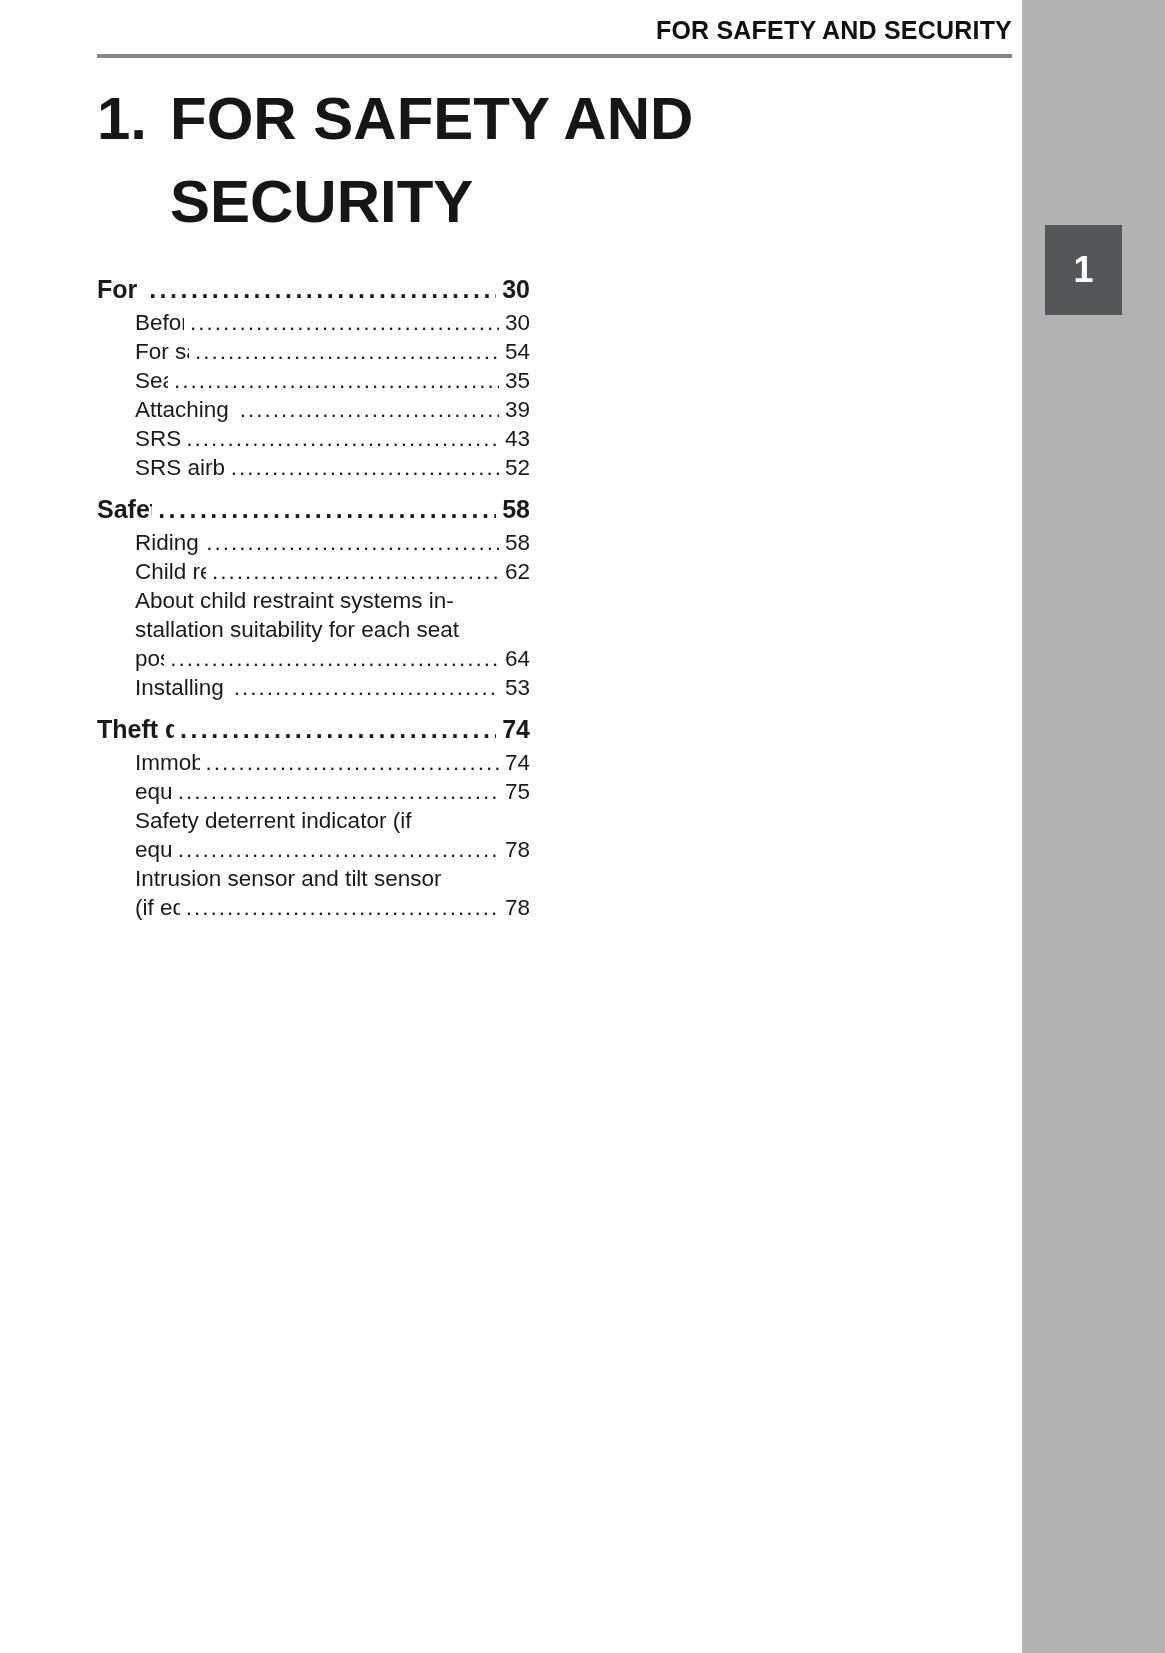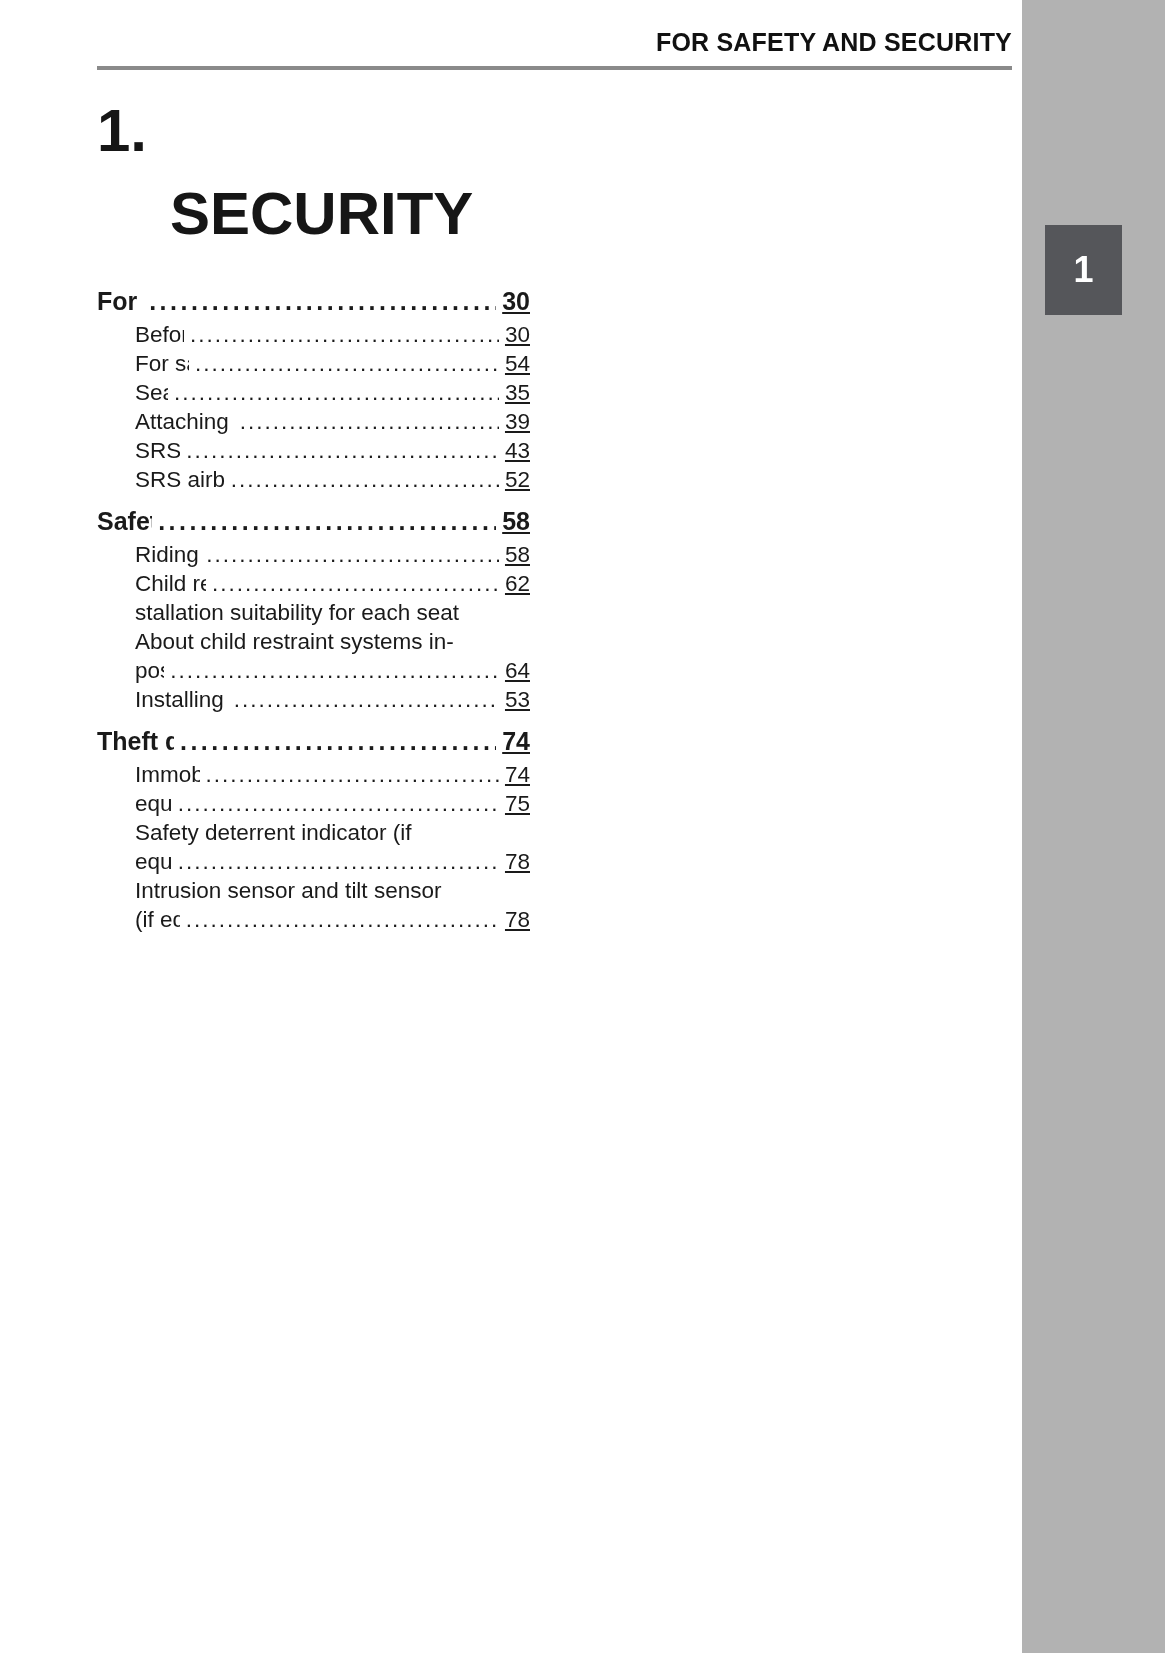--- a/index.html
+++ b/index.html
@@ -13,21 +13,21 @@
 
   
   .side-band { position: absolute; top: 0; right: 0; width: 143px; height: 100%; background: #b2b2b2; }
   .side-tab {
     position: absolute; top: 225px; left: 23px; width: 77px; height: 90px;
     background: #55565a; color: #ffffff;
     display: flex; align-items: center; justify-content: center;
     font-size: 36px; font-weight: bold;
   }
 
-  .content { position: absolute; top: 12px; left: 0; width: 1012px; padding: 16px 0 0 97px; }
+  .content { position: absolute; top: 0; left: 0; width: 1012px; padding: 16px 0 0 97px; }
 
   .running-header {
     text-align: right; font-weight: bold; font-size: 25px; letter-spacing: 0.2px; color: #111;
   }
   .header-rule { margin-top: 9px; height: 4px; background: #8a8a8a; }
 
   .chapter-title {
     display: flex; margin-top: 20px;
     font-weight: bold; font-size: 60px; line-height: 1.38; color: #161616;
   }
@@ -42,41 +42,41 @@
   .toc-item { padding-left: 38px; font-size: 22.5px; line-height: 29px; }
   .pre-line { white-space: nowrap; }
 
   .lbl { white-space: nowrap; flex: 0 1 auto; overflow: hidden; }
   .dots { flex: 1 1 auto; min-width: 0; overflow: hidden; white-space: nowrap; margin: 0 6px 0 6px; }
   .dots::after {
     content: "..........................................................................................................";
     letter-spacing: 2px;
   }
   .section-row .dots::after { letter-spacing: 3.5px; }
-  .pg { white-space: nowrap; flex: 0 0 auto; text-decoration: underline; }
+  .pg { white-space: nowrap; flex: 0 0 auto; }
 </style>
 </head>
 <body>
 
 <div class="page">
 
   <div class="side-band">
     <div class="side-tab">
       <span>1</span>
     </div>
   </div>
 
   <div class="content">
     <div class="running-header">FOR SAFETY AND SECURITY</div>
     <div class="header-rule"></div>
 
     <div class="chapter-title">
       <span class="chapter-num">1.</span>
       <span class="chapter-text">
-        <br>
+        <span>FOR SAFETY AND</span><br>
         <span>SECURITY</span>
       </span>
     </div>
 
     <div id="toc">
         <div class="toc-section">
           <div class="toc-row section-row">
             <span class="lbl">For safe use</span>
             <span class="dots"></span>
             <span class="pg">30</span>
@@ -138,22 +138,22 @@
             </div>
           </div>
           <div class="toc-item">
             <div class="toc-row">
               <span class="lbl">Child restraint system</span>
               <span class="dots"></span>
               <span class="pg">62</span>
             </div>
           </div>
           <div class="toc-item">
+            <div class="pre-line">About child restraint systems in-</div>
             <div class="pre-line">stallation suitability for each seat</div>
-            <div class="pre-line">About child restraint systems in-</div>
             <div class="toc-row">
               <span class="lbl">position</span>
               <span class="dots"></span>
               <span class="pg">64</span>
             </div>
           </div>
           <div class="toc-item">
             <div class="toc-row">
               <span class="lbl">Installing child restraint system</span>
               <span class="dots"></span>

